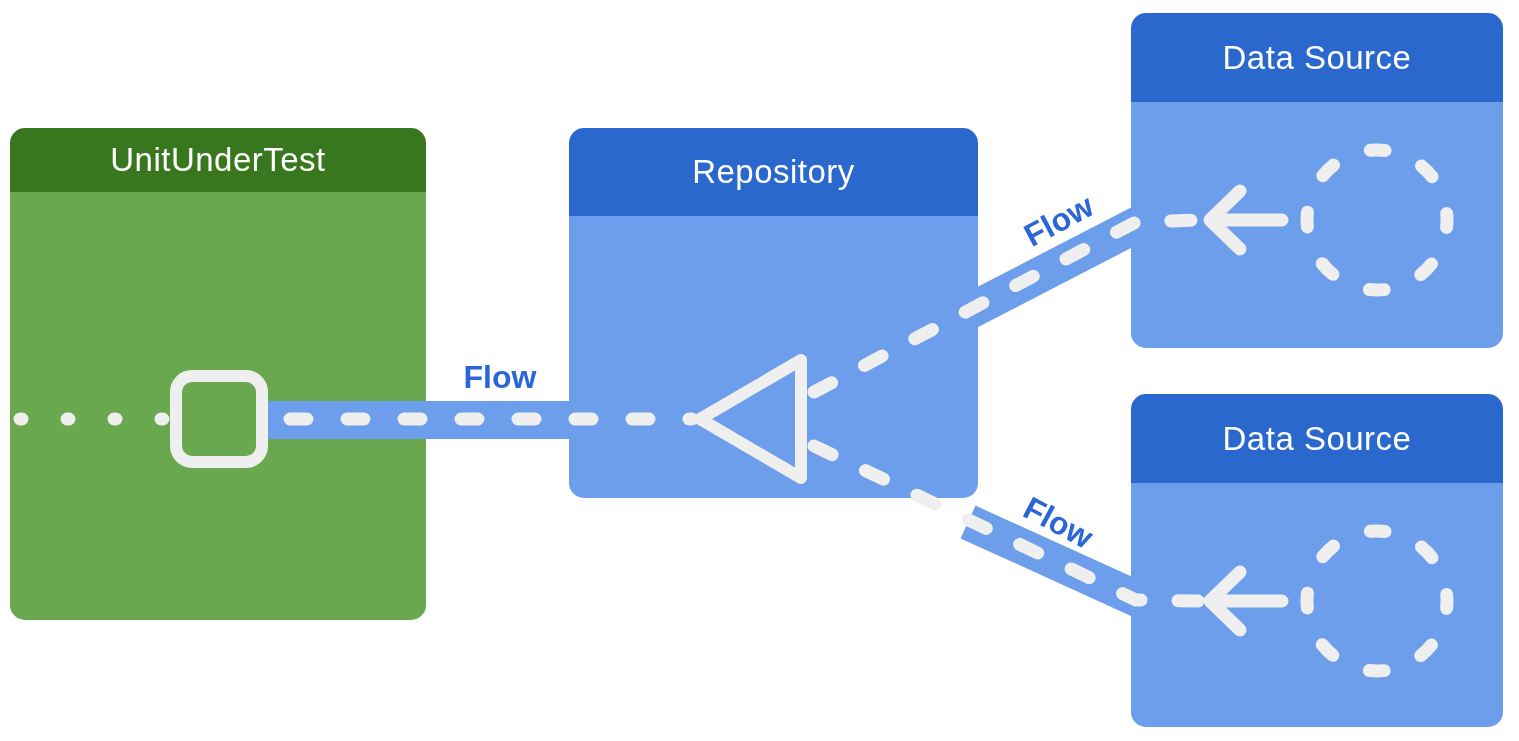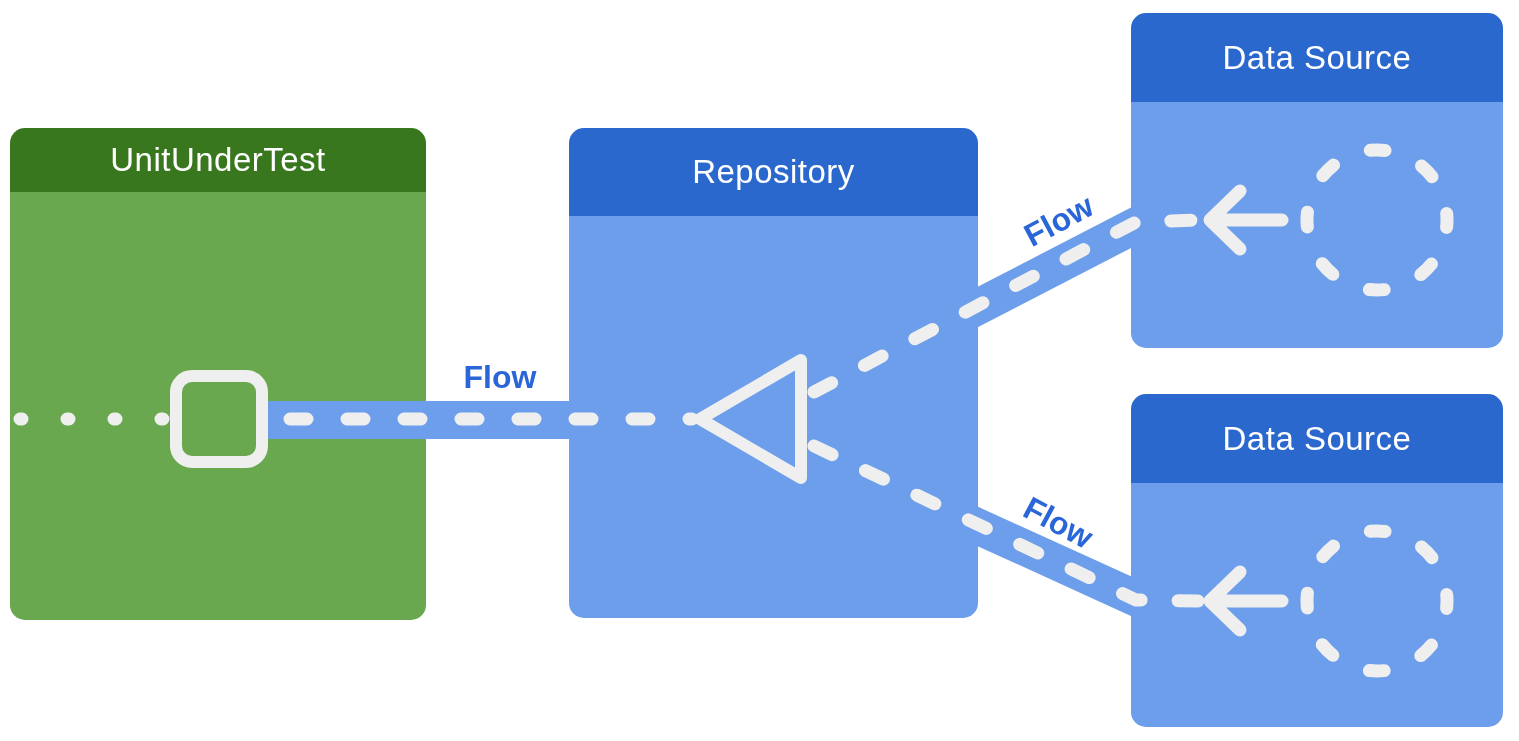--- a/index.html
+++ b/index.html
@@ -36,21 +36,21 @@
     flex:0 0 auto;
   }
   .card .body{flex:1 1 auto;}
   .card.green .hdr{background:var(--green-header);}
   .card.green .body{background:var(--green-body);}
   .card.blue .hdr{background:var(--blue-header);}
   .card.blue .body{background:var(--blue-body);}
 
   #card-uut{left:10px;top:128px;width:416px;height:492px;}
   #card-uut .hdr{height:64px;}
-  #card-repo{left:569px;top:128px;width:409px;height:490px;}
+  #card-repo{left:569px;top:128px;width:409px;height:370px;}
   #card-repo .hdr{height:88px;}
   #card-ds-top{left:1131px;top:13px;width:372px;height:335px;}
   #card-ds-top .hdr{height:89px;}
   #card-ds-bottom{left:1131px;top:394px;width:372px;height:333px;}
   #card-ds-bottom .hdr{height:89px;}
 
   svg.overlay{
     position:absolute;left:0;top:0;width:1519px;height:741px;
     pointer-events:none;
   }

